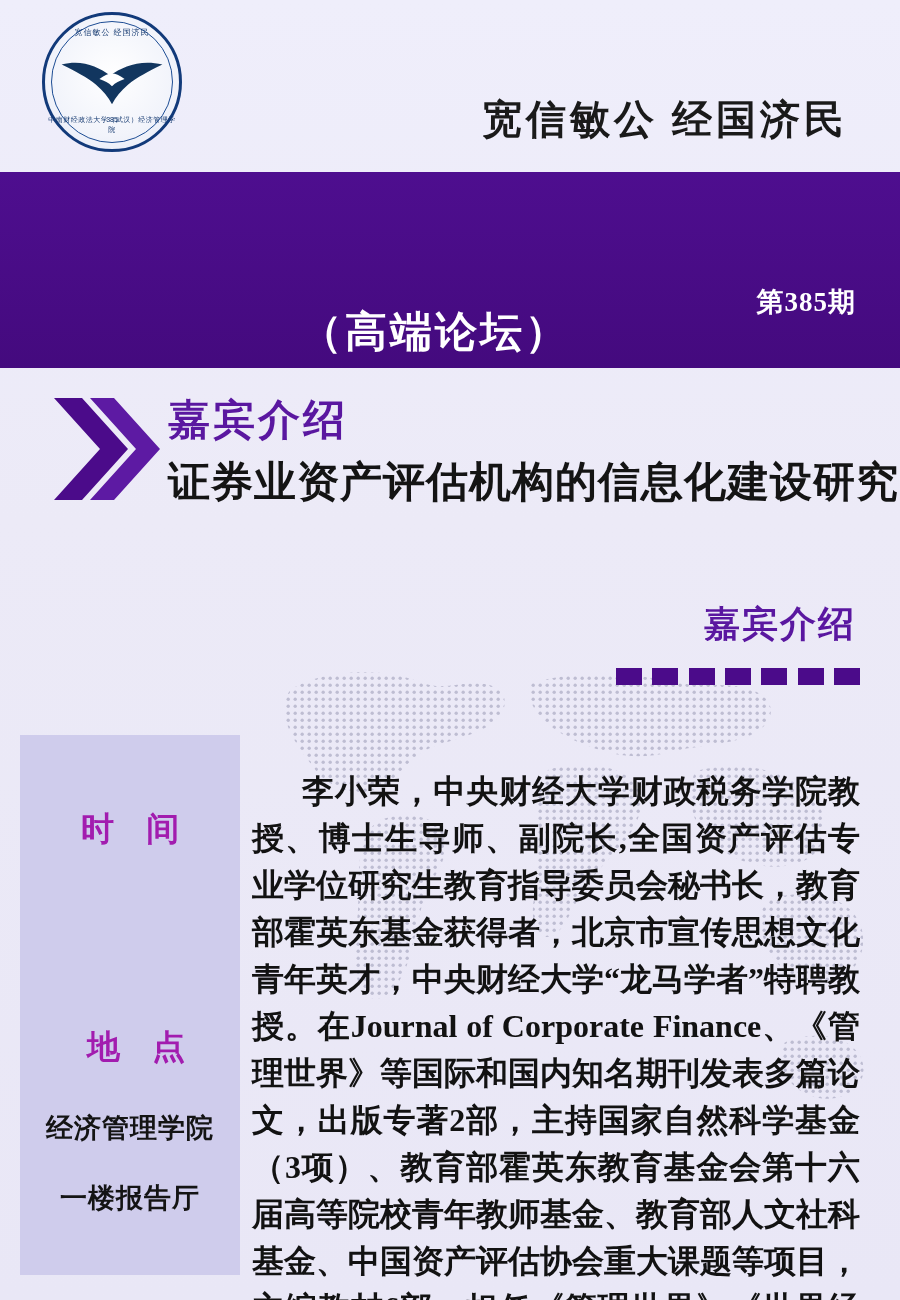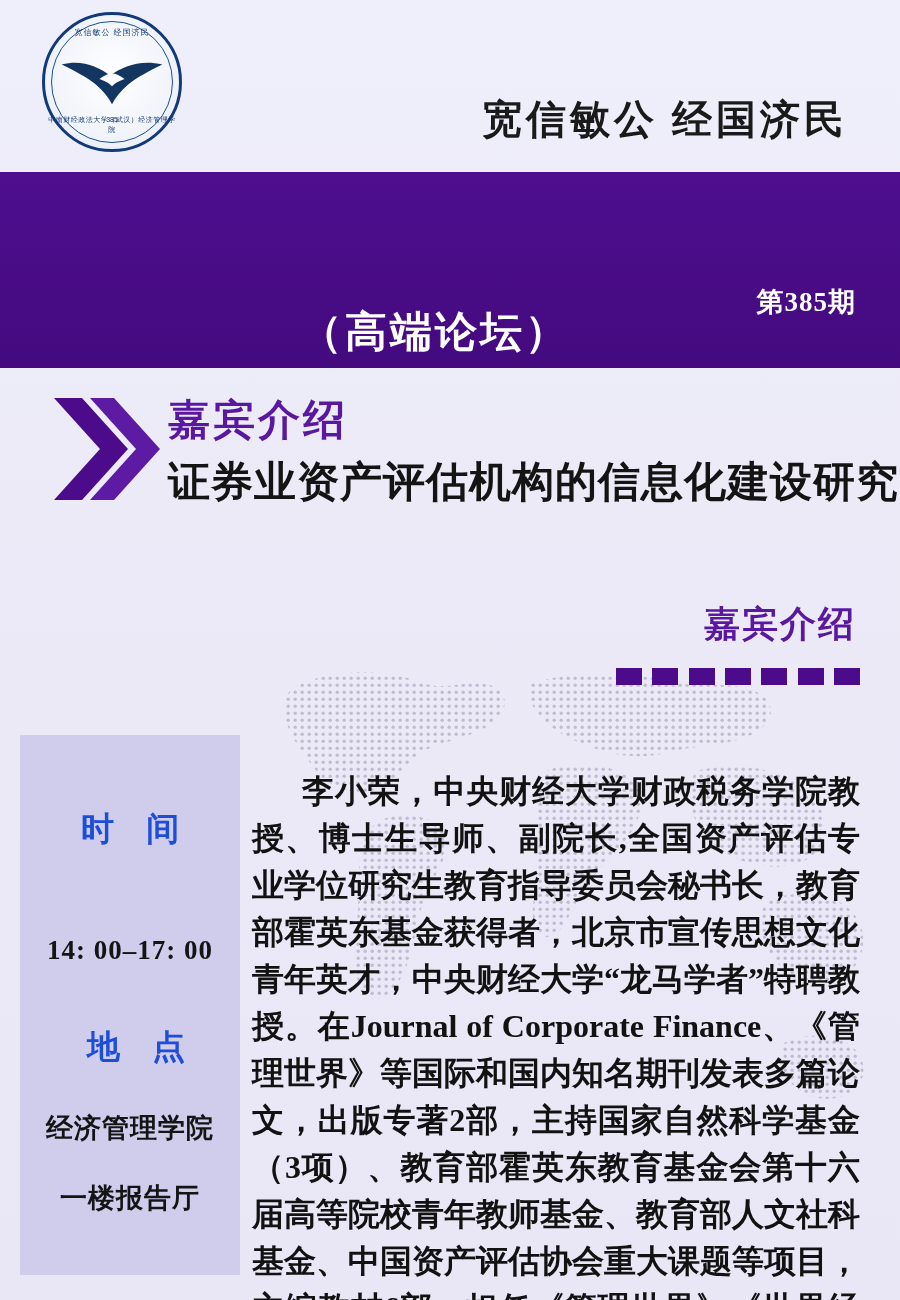--- a/index.html
+++ b/index.html
@@ -220,21 +220,21 @@
     left: 20px;
     top: 735px;
     width: 220px;
     height: 540px;
     background: #cfccec;
     text-align: center;
   }
   .info-h {
     font-size: 33px;
     font-weight: bold;
-    color: #1d4ed8;
+    color: #a21caf;
     letter-spacing: 12px;
     text-indent: 12px;
   }
   .info-v {
     font-size: 27px;
     font-weight: bold;
     color: #141414;
     letter-spacing: 1px;
   }
   .t-time-h { position: absolute; left: 0; top: 72px; width: 100%; }
@@ -315,21 +315,20 @@
     <i></i>
     <i></i>
     <i></i>
     <i></i>
     <i></i>
     <i></i>
   </div>
 
   <div class="info-col">
     <div class="info-h t-time-h">时 间</div>
-    <div class="info-v t-hours">14: 00–17: 00</div>
     <div class="info-h t-place-h">地 点</div>
     <div class="info-v t-place1">经济管理学院</div>
     <div class="info-v t-place2">一楼报告厅</div>
   </div>
 
   <div class="bio">李小荣，中央财经大学财政税务学院教授、博士生导师、副院长,全国资产评估专业学位研究生教育指导委员会秘书长，教育部霍英东基金获得者，北京市宣传思想文化青年英才，中央财经大学“龙马学者”特聘教授。在Journal of Corporate Finance、《管理世界》等国际和国内知名期刊发表多篇论文，出版专著2部，主持国家自然科学基金（3项）、教育部霍英东教育基金会第十六届高等院校青年教师基金、教育部人文社科基金、中国资产评估协会重大课题等项目，主编教材6部，担任《管理世界》《世界经济》等期刊的匿名审稿人。</div>
 
 </div>
 
 </body></html>

